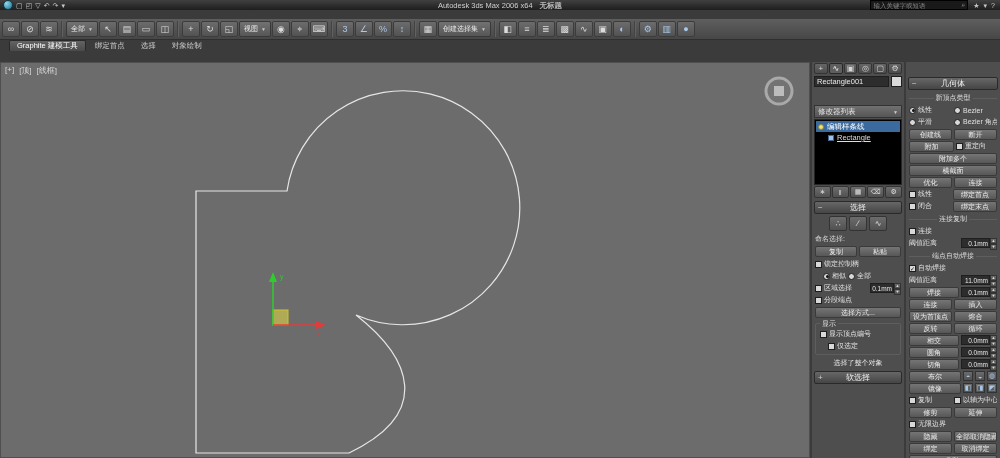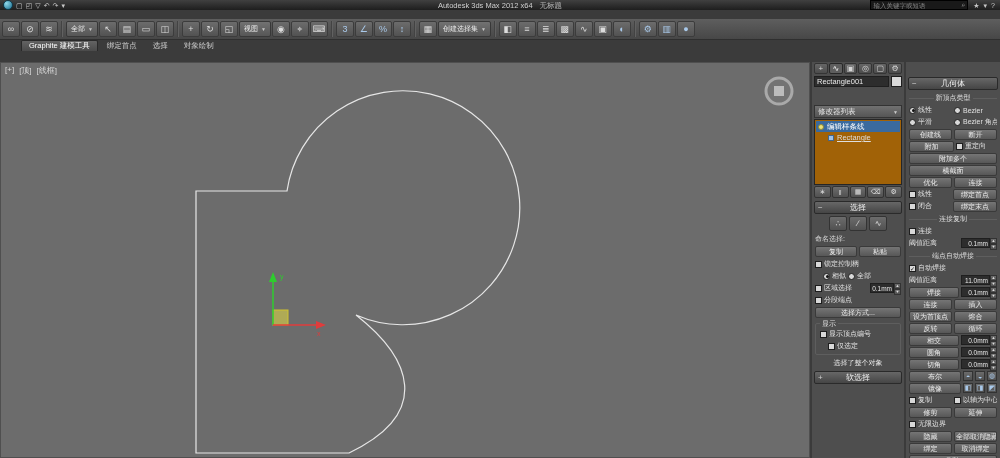--- a/index.html
+++ b/index.html
@@ -5,41 +5,41 @@
   html,body{margin:0;padding:0;background:#3b3b3b;}
   body{width:1000px;height:458px;overflow:hidden;font-family:"Liberation Sans",sans-serif;}
   .app{position:relative;width:1000px;height:458px;background:#3b3b3b;}
 
   
   .titlebar{position:absolute;left:0;top:0;right:0;height:10px;background:linear-gradient(#404040,#1e1e1e);display:flex;align-items:center;gap:3px;padding:0 3px;box-sizing:border-box;z-index:5;}
   .logo{width:8px;height:8px;border-radius:50%;background:radial-gradient(circle at 30% 30%,#8fd8ea,#1b6f8f);border:1px solid #0d3b4d;flex:0 0 auto;}
   .qat{display:flex;gap:3px;}
   .qicon{font-size:7px;line-height:9px;color:#c9c9c9;}
   .apptitle{position:absolute;left:0;right:0;top:1px;text-align:center;font-size:7.5px;color:#cfcfcf;pointer-events:none;}
-  .apptitle .doc{margin-left:7px;color:#b9b9b9;}
+  .apptitle .doc{margin-left:7px;color:#b9b9b9;font-weight:bold;}
   .tsearch{margin-left:auto;display:flex;align-items:center;background:#191919;border:1px solid #000;height:8px;}
   .tsearch input{width:84px;height:7px;background:transparent;border:none;color:#ddd;font-size:6.5px;padding:0 2px;outline:none;font-family:inherit;}
   .tsearch input::placeholder{color:#8a8a8a;}
   .tsi{font-size:7px;color:#aaa;padding:0 2px;line-height:8px;}
   .tricons{display:flex;gap:4px;padding:0 2px;}
   .tricon{font-size:7px;color:#c9c9c9;line-height:9px;}
 
   
   .menubar{position:absolute;top:10px;left:0;right:0;height:9px;background:linear-gradient(#585858,#3a3a3a);border-bottom:1px solid #292929;display:flex;align-items:center;padding-left:2px;box-sizing:border-box;z-index:5;}
   .mitem{font-size:7.5px;color:#e8e8e8;padding:0 4px;line-height:9px;white-space:nowrap;}
 
   
   .toolbar{position:absolute;top:19px;left:0;right:0;height:21px;background:linear-gradient(#5e5e5e,#474747);border-bottom:1px solid #2f2f2f;display:flex;align-items:center;padding:0 2px;gap:1px;box-sizing:border-box;z-index:5;}
   .tbtn{width:18px;height:16px;display:flex;align-items:center;justify-content:center;font-size:9px;color:#dcdcdc;background:linear-gradient(#6c6c6c,#525252);border:1px solid #3c3c3c;border-radius:2px;box-sizing:border-box;flex:0 0 auto;}
   .tsep{width:2px;height:16px;background:linear-gradient(90deg,#343434,#707070);margin:0 2px;flex:0 0 auto;}
   .tdd{height:14px;background:linear-gradient(#727272,#565656);border:1px solid #383838;border-radius:2px;display:flex;align-items:center;gap:3px;padding:0 4px;font-size:7px;color:#ececec;flex:0 0 auto;}
   .tdd .arrow{font-size:5px;color:#c5c5c5;}
 
   
-  .ribbontabs{position:absolute;top:40px;left:0;right:0;height:11px;background:#3b3b3b;display:flex;align-items:flex-end;padding-left:21px;gap:2px;box-sizing:border-box;z-index:5;}
+  .ribbontabs{position:absolute;top:40px;left:0;right:0;height:11px;background:#3b3b3b;display:flex;align-items:flex-end;padding-left:9px;gap:2px;box-sizing:border-box;z-index:5;}
   .rtab{font-size:7.5px;color:#cfcfcf;padding:0 7px;height:10px;line-height:10px;white-space:nowrap;}
   .rtab.active{background:linear-gradient(#636363,#4a4a4a);border:1px solid #292929;border-bottom:none;color:#fff;border-radius:2px 2px 0 0;}
   .ribbonpanel{position:absolute;top:51px;left:0;right:0;height:11px;background:linear-gradient(#4d4d4d,#414141);border-bottom:1px solid #2d2d2d;display:flex;align-items:center;gap:3px;padding-left:5px;font-size:7.5px;color:#dcdcdc;box-sizing:border-box;z-index:5;}
   .rparrow{font-size:6px;color:#b5b5b5;}
 
   
   .viewport{position:absolute;left:0;top:62px;width:810px;height:396px;background:#6c6c6c;border:1px solid #4f4f4f;box-sizing:border-box;overflow:hidden;}
   .viewport svg{position:absolute;left:0;top:0;}
   .vplabel{position:absolute;left:4px;top:2px;display:flex;gap:5px;font-size:8px;color:#d8d8d8;z-index:2;}
   .vplabel span{cursor:default;}
@@ -52,21 +52,21 @@
   .ctab{flex:1;display:flex;align-items:center;justify-content:center;font-size:8px;color:#d6d6d6;background:linear-gradient(#666,#4c4c4c);border:1px solid #343434;border-radius:2px;box-sizing:border-box;}
   .ctab.active{background:#5e5e5e;border-color:#282828;color:#fff;}
 
   .namerow{display:flex;gap:2px;margin:1px 2px;height:28px;}
   .nameinput{flex:1;min-width:0;background:#2d2d2d;border:1px solid #1f1f1f;color:#e9e9e9;font-size:7.5px;padding:0 2px;box-sizing:border-box;font-family:inherit;height:11px;}
   .swatch{width:11px;height:11px;background:#dadada;border:1px solid #1f1f1f;box-sizing:border-box;flex:0 0 auto;}
 
   .modlist{margin:1px 2px;height:11px;background:linear-gradient(#717171,#555);border:1px solid #333;display:flex;align-items:center;justify-content:space-between;padding:0 3px;font-size:7.5px;}
   .modlist .arrow{font-size:5px;color:#ccc;}
 
-  .stack{margin:1px 2px;height:62px;background:#a16207;border:1px solid #262626;padding:1px;overflow:hidden;}
+  .stack{margin:1px 2px;height:62px;background:#000000;border:1px solid #262626;padding:1px;overflow:hidden;}
   .stackrow{height:11px;display:flex;align-items:center;gap:3px;padding:0 2px;font-size:7.5px;color:#dedede;}
   .stackrow.selected{background:#3a6a9e;color:#fff;}
   .stackrow.child{padding-left:12px;text-decoration:underline;}
   .bulb{width:6px;height:6px;border-radius:50%;background:#e9e27a;border:1px solid #8f883a;flex:0 0 auto;box-sizing:border-box;}
   .shapeic{width:6px;height:6px;background:#9fc2e8;border:1px solid #44668a;flex:0 0 auto;box-sizing:border-box;}
 
   .stackbar{display:flex;gap:1px;margin:1px 2px;height:12px;}
   .sbtn{flex:1;display:flex;align-items:center;justify-content:center;background:linear-gradient(#6c6c6c,#515151);border:1px solid #333;border-radius:2px;font-size:7px;color:#ddd;}
 
   .rollout{margin:3px 2px 2px;height:11px;background:linear-gradient(#676767,#454545);border:1px solid #2a2a2a;border-radius:2px;text-align:center;font-size:8px;line-height:11px;color:#f3f3f3;position:relative;}
@@ -106,21 +106,21 @@
     <div class="logo"></div>
     <div class="qat">
         <span class="qicon">▢</span>
         <span class="qicon">◰</span>
         <span class="qicon">▽</span>
         <span class="qicon">↶</span>
         <span class="qicon">↷</span>
         <span class="qicon">▾</span>
       </div>
     <div class="apptitle">
-      <span>Autodesk 3ds Max 2012 x64</span><span class="doc">无标题</span>
+      <span>Autodesk 3ds Max 2006 x64</span><span class="doc">无标题</span>
     </div>
     <div class="tsearch">
       <input placeholder="输入关键字或短语" style="">
       <span class="tsi">⌕</span>
     </div>
     <div class="tricons">
         <span class="tricon">★</span>
         <span class="tricon">▾</span>
         <span class="tricon">?</span>
       </div>

